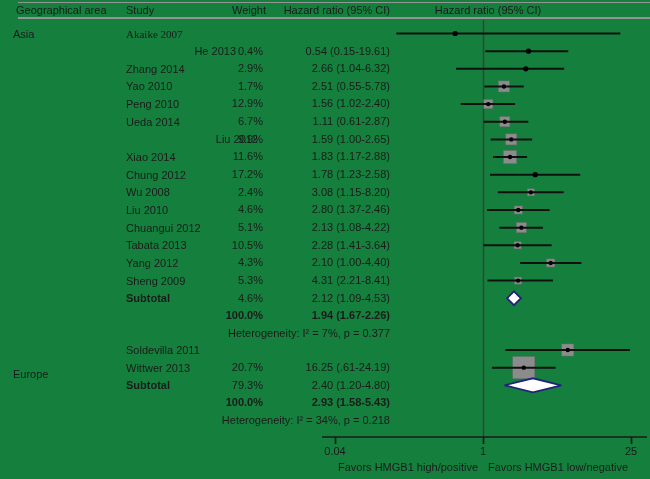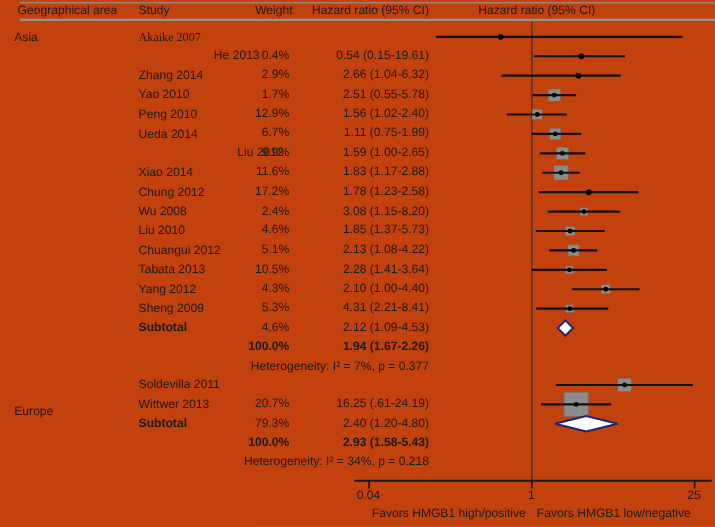--- a/index.html
+++ b/index.html
@@ -1,17 +1,17 @@
 <!DOCTYPE html>
 <html><head>
 <meta charset="utf-8">
 <style>
   html,body{margin:0;padding:0;background:#fff;}
   #fig{
-    position:relative; width:650px; height:479px; background:#c2410c;
+    position:relative; width:650px; height:479px; background:#15803d;
     font-family:"Liberation Sans","DejaVu Sans",sans-serif;
     color:#1a1a1a; font-size:11px; overflow:hidden;
   }
   .cell{position:absolute; height:14px; line-height:14px; white-space:nowrap;}
   .r{text-align:right;margin-top:17px;}
   .b{font-weight:bold;}
   .hline{position:absolute; background:#949494;}
   
   #h-geo{left:16px; top:3px;}
   #h-study{left:126px; top:3px;}
@@ -108,36 +108,36 @@
       <div class="cell r" style="left: 198px; width: 65px; top: 44.15px;">2.9%</div>
       <div class="cell r" style="left: 250px; width: 140px; top: 44.15px;">2.66 (1.04-6.32)</div>
       <div class="cell" style="left: 126px; width: 110px; top: 61.8px;">Zhang 2014</div>
       <div class="cell r" style="left: 198px; width: 65px; top: 61.8px;">1.7%</div>
       <div class="cell r" style="left: 250px; width: 140px; top: 61.8px;">2.51 (0.55-5.78)</div>
       <div class="cell" style="left: 126px; width: 110px; top: 79.45px;">Yao 2010</div>
       <div class="cell r" style="left: 198px; width: 65px; top: 79.45px;">12.9%</div>
       <div class="cell r" style="left: 250px; width: 140px; top: 79.45px; text-align: right;">1.56 (1.02-2.40)</div>
       <div class="cell" style="left: 126px; width: 110px; top: 97.1px;">Peng 2010</div>
       <div class="cell r" style="left: 198px; width: 65px; top: 97.1px;">6.7%</div>
-      <div class="cell r" style="left: 250px; width: 140px; top: 97.1px;">1.11 (0.75-1.99)</div>
+      <div class="cell r" style="left: 250px; width: 140px; top: 97.1px;">1.11 (0.61-2.87)</div>
       <div class="cell" style="left: 126px; width: 110px; top: 114.75px;">Ueda 2014</div>
       <div class="cell r" style="left: 198px; width: 65px; top: 114.75px;">9.9%</div>
       <div class="cell r" style="left: 250px; width: 140px; top: 114.75px;">1.59 (1.00-2.65)</div>
       <div class="cell" style="left: 126px; width: 132px; top: 132.4px; text-align: right;">Liu 2012</div>
       <div class="cell r" style="left: 198px; width: 65px; top: 132.4px;">11.6%</div>
       <div class="cell r" style="left: 250px; width: 140px; top: 132.4px;">1.83 (1.17-2.88)</div>
       <div class="cell" style="left: 126px; width: 110px; top: 150.05px;">Xiao 2014</div>
       <div class="cell r" style="left: 198px; width: 65px; top: 150.05px;">17.2%</div>
       <div class="cell r" style="left: 250px; width: 140px; top: 150.05px;">1.78 (1.23-2.58)</div>
       <div class="cell" style="left: 126px; width: 110px; top: 167.7px;">Chung 2012</div>
       <div class="cell r" style="left: 198px; width: 65px; top: 167.7px;">2.4%</div>
       <div class="cell r" style="left: 250px; width: 140px; top: 167.7px;">3.08 (1.15-8.20)</div>
       <div class="cell" style="left: 126px; width: 110px; top: 185.35px;">Wu 2008</div>
       <div class="cell r" style="left: 198px; width: 65px; top: 185.35px;">4.6%</div>
-      <div class="cell r" style="left: 250px; width: 140px; top: 185.35px;">1.85 (1.37-5.73)</div>
+      <div class="cell r" style="left: 250px; width: 140px; top: 185.35px;">2.80 (1.37-2.46)</div>
       <div class="cell" style="left: 126px; width: 110px; top: 203px;">Liu 2010</div>
       <div class="cell r" style="left: 198px; width: 65px; top: 203px;">5.1%</div>
       <div class="cell r" style="left: 250px; width: 140px; top: 203px;">2.13 (1.08-4.22)</div>
       <div class="cell" style="left: 126px; width: 110px; top: 220.65px;">Chuangui 2012</div>
       <div class="cell r" style="left: 198px; width: 65px; top: 220.65px;">10.5%</div>
       <div class="cell r" style="left: 250px; width: 140px; top: 220.65px;">2.28 (1.41-3.64)</div>
       <div class="cell" style="left: 126px; width: 110px; top: 238.3px;">Tabata 2013</div>
       <div class="cell r" style="left: 198px; width: 65px; top: 238.3px;">4.3%</div>
       <div class="cell r" style="left: 250px; width: 140px; top: 238.3px;">2.10 (1.00-4.40)</div>
       <div class="cell" style="left: 126px; width: 110px; top: 255.95px;">Yang 2012</div>

